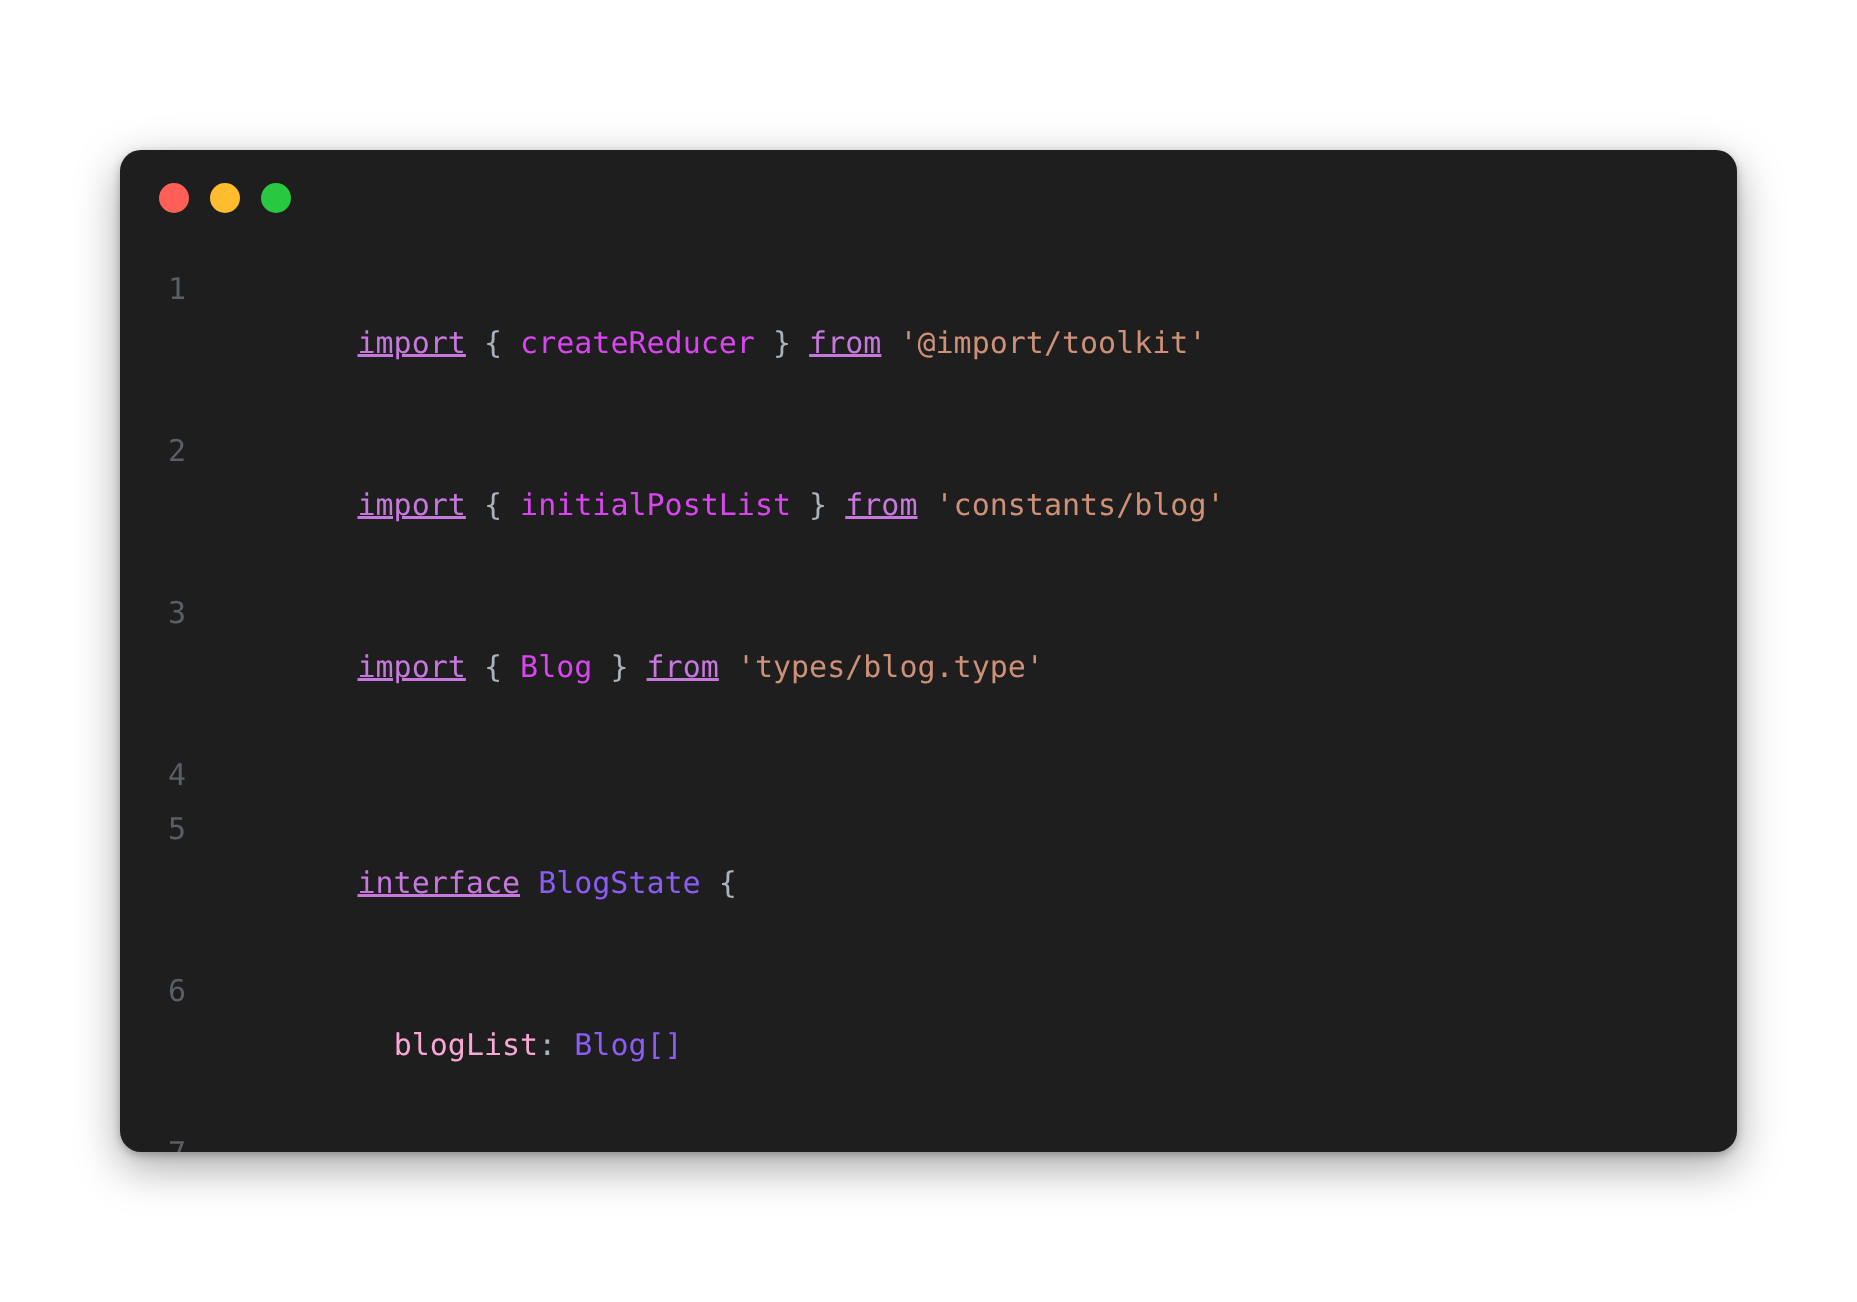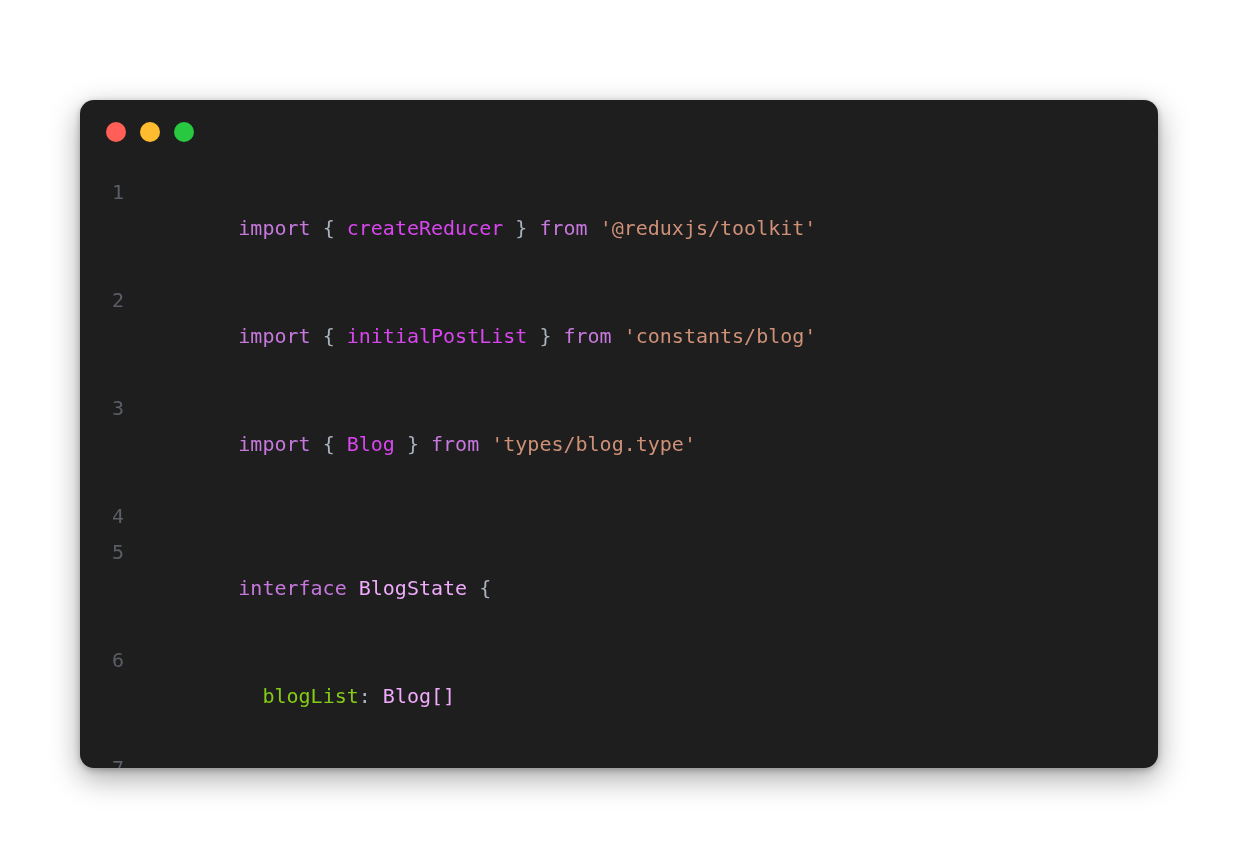--- a/index.html
+++ b/index.html
@@ -53,46 +53,46 @@
     color: #5a5f66;
     user-select: none;
     flex: 0 0 auto;
   }
   .code {
     flex: 1 1 auto;
     color: #d4d4d4;
   }
 
   
-  .t-kw      { color: #c678dd; }   
+  .t-kw      { color: #c678dd; text-decoration: underline; }   
   .t-fn      { color: #d946ef; }   
   .t-str     { color: #ce9178; }   
-  .t-name    { color: #84cc16; margin-top: 48px; }   
-  .t-type    { color: #f0abfc; }   
+  .t-name    { color: #f9a8d4; margin-top: 48px; }   
+  .t-type    { color: #8b5cf6; }   
   .t-plain   { color: #abb2bf; }   
 
   .code span { white-space: pre; }
 </style>
 </head>
 <body>
 
 <div class="frame">
 
   <div class="titlebar">
     <div class="traffic-dot dot-red"></div>
     <div class="traffic-dot dot-yellow"></div>
     <div class="traffic-dot dot-green"></div>
   </div>
 
   <div class="editor">
 
     <div class="line">
       <div class="gutter">1</div>
       <div class="code">
-        <span class="t-kw">import</span><span class="t-plain"> </span><span class="t-plain">{ </span><span class="t-fn">createReducer</span><span class="t-plain"> }</span><span class="t-plain"> </span><span class="t-kw">from</span><span class="t-plain"> </span><span class="t-str">'@reduxjs/toolkit'</span>
+        <span class="t-kw">import</span><span class="t-plain"> </span><span class="t-plain">{ </span><span class="t-fn">createReducer</span><span class="t-plain"> }</span><span class="t-plain"> </span><span class="t-kw">from</span><span class="t-plain"> </span><span class="t-str">'@import/toolkit'</span>
       </div>
     </div>
 
     <div class="line">
       <div class="gutter">2</div>
       <div class="code">
         <span class="t-kw">import</span><span class="t-plain"> </span><span class="t-plain">{ </span><span class="t-fn">initialPostList</span><span class="t-plain"> }</span><span class="t-plain"> </span><span class="t-kw">from</span><span class="t-plain"> </span><span class="t-str">'constants/blog'</span>
       </div>
     </div>
 

